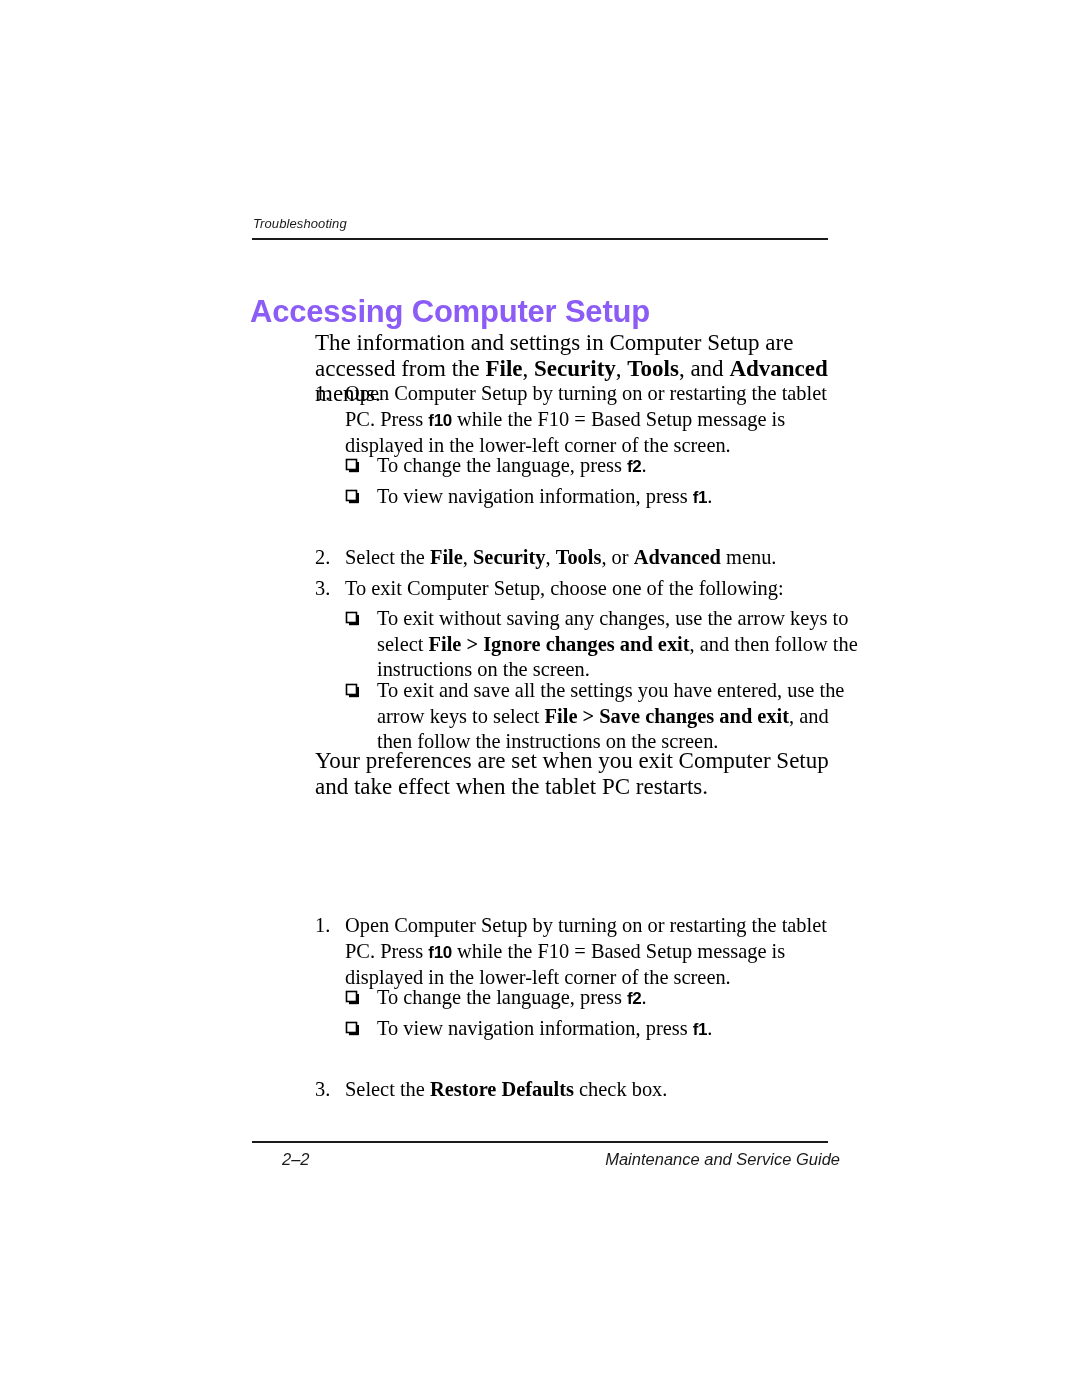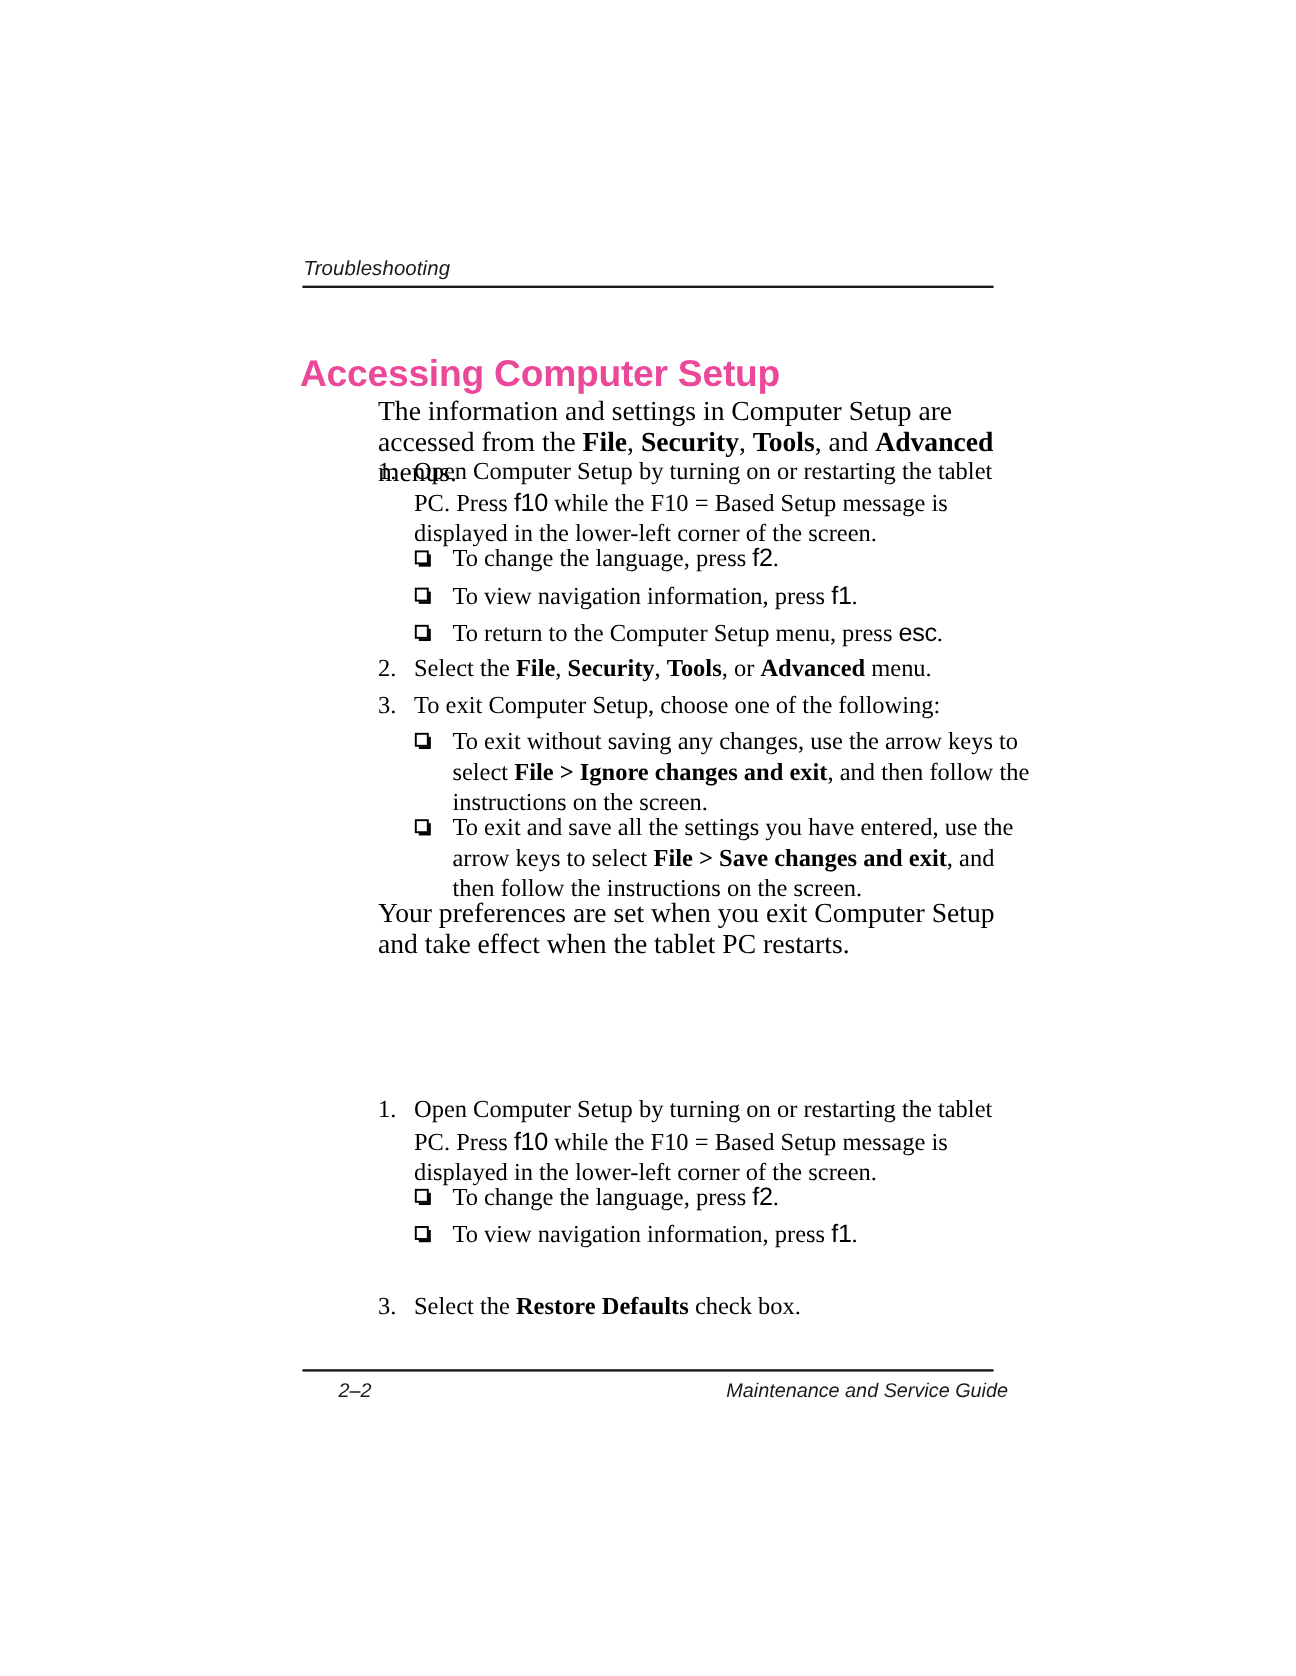--- a/index.html
+++ b/index.html
@@ -20,41 +20,41 @@
   
   .running-header {
     position: absolute;
     left: 252px;
     top: 214px;
     width: 576px;
   }
   .running-header-text {
     font-family: "Liberation Sans", sans-serif;
     font-style: italic;
-    font-size: 17px;
+    font-size: 13px;
     letter-spacing: 0.1px;
     color: #1a1a1a;
     line-height: 20px;
     padding-left: 1px;
   }
   .header-rule {
     margin-top: 4px;
     border-bottom: 2px solid #1a1a1a;
     width: 576px;
   }
 
   
   .section-heading {
     position: absolute;
     left: 250px;
     font-family: "Liberation Sans", sans-serif;
     font-weight: bold;
     font-size: 31px;
     letter-spacing: -0.2px;
-    color: #ec4899;
+    color: #8b5cf6;
     white-space: nowrap;
   }
   #heading-accessing { top: 273px; }
   #heading-restoring { top: 806px; }
 
   
   .body-block {
     position: absolute;
     font-family: "Liberation Serif", serif;
     font-size: 23px;
@@ -103,22 +103,22 @@
   }
   .bullet-glyph svg { vertical-align: -1px; }
 
   
   b.menu {
     font-family: "Liberation Serif", serif;
     font-weight: bold;
   }
   span.key {
     font-family: "Liberation Sans", sans-serif;
-    font-weight: normal;
-    font-size: 21px;
+    font-weight: bold;
+    font-size: 17px;
     letter-spacing: -0.3px;
   }
 
   
   .footer-rule {
     position: absolute;
     left: 252px;
     top: 1141px;
     width: 576px;
     border-bottom: 2px solid #1a1a1a;
@@ -163,27 +163,20 @@
   </div>
 
   <div class="bullet-item" style="top:484px;">
     <span class="bullet-glyph"><svg width="15" height="15" viewBox="0 0 15 15">
           <rect x="1.5" y="1.5" width="10" height="10" fill="#ffffff" stroke="#000000" stroke-width="1.6"></rect>
           <rect x="4" y="12" width="9.5" height="2.2" fill="#000000"></rect>
           <rect x="11.8" y="4" width="2.2" height="10" fill="#000000"></rect>
         </svg></span><span>To view navigation information, press </span><span class="key">f1</span><span>.</span>
   </div>
 
-  <div class="bullet-item" style="top:515px;">
-    <span class="bullet-glyph"><svg width="15" height="15" viewBox="0 0 15 15">
-          <rect x="1.5" y="1.5" width="10" height="10" fill="#ffffff" stroke="#000000" stroke-width="1.6"></rect>
-          <rect x="4" y="12" width="9.5" height="2.2" fill="#000000"></rect>
-          <rect x="11.8" y="4" width="2.2" height="10" fill="#000000"></rect>
-        </svg></span><span>To return to the Computer Setup menu, press </span><span class="key">esc</span><span>.</span>
-  </div>
 
   <div class="num-item" style="top:545px;">
     <span class="num-marker">2.</span><span>Select the </span><b class="menu">File</b><span>, </span><b class="menu">Security</b><span>, </span><b class="menu">Tools</b><span>, or </span><b class="menu">Advanced</b><span> menu.</span>
   </div>
 
   <div class="num-item" style="top:576px;">
     <span class="num-marker">3.</span><span>To exit Computer Setup, choose one of the following:</span>
   </div>
 
   <div class="bullet-item" style="top:606px;">

